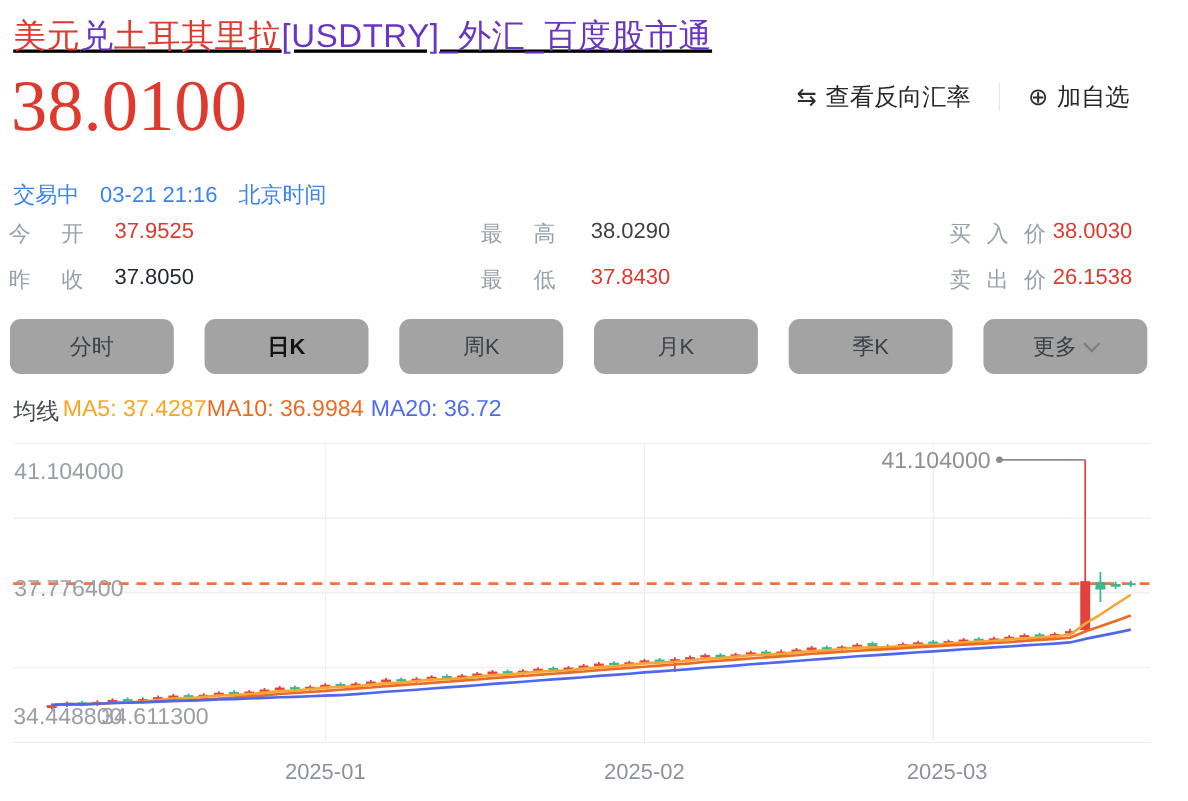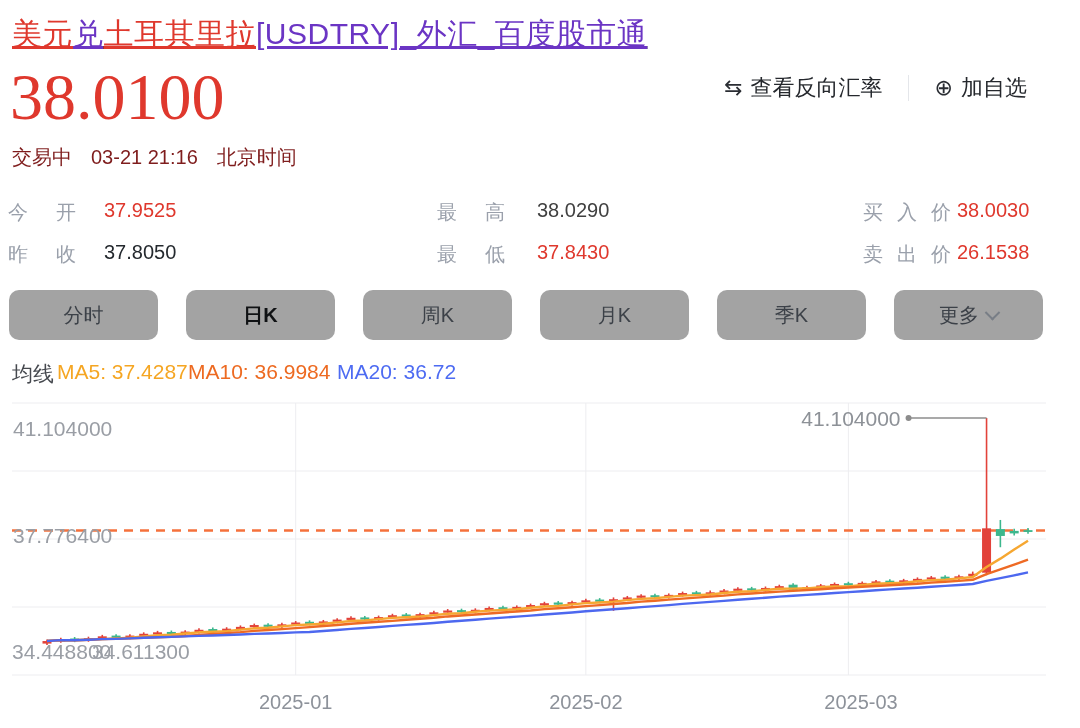--- a/index.html
+++ b/index.html
@@ -2,35 +2,35 @@
 <html><head>
 <meta charset="utf-8">
 <style>
   html,body{margin:0;padding:0;background:#fff;}
   .page{position:relative;width:1080px;height:728px;background:#fff;overflow:hidden;
         font-family:"Liberation Sans","DejaVu Sans",sans-serif;}
   .abs{position:absolute;}
   
   .title{left:12px;top:17px;font-size:30px;line-height:34px;letter-spacing:.5px;
          text-decoration:underline;cursor:pointer;white-space:nowrap;z-index:3;}
-  .title span{text-decoration:underline;}
+  .title span{}
   
   .price{left:10px;top:64px;font-family:"Liberation Serif","DejaVu Serif",serif;
          font-size:66px;line-height:1;color:#df382d;z-index:3;}
   .change{left:233px;top:106px;font-family:"Liberation Serif","DejaVu Serif",serif;
           font-size:29px;line-height:1;color:#df382d;white-space:nowrap;z-index:3;}
   .change span{margin-right:10px;}
   
   .actions{left:724px;top:74px;height:28px;display:flex;align-items:center;
            font-size:22px;color:#25282d;z-index:3;white-space:nowrap;}
   .action{display:flex;align-items:center;cursor:pointer;}
   .action .ic{font-size:22px;margin-right:8px;color:#2a2d33;}
   .vdiv{width:1px;height:26px;background:#e4e6ea;margin:0 25px 0 26px;}
   
-  .status{left:12px;top:144px;font-size:20px;color:#7f1d1d;z-index:3;}
+  .status{left:12px;top:164px;font-size:20px;color:#3b82f6;z-index:3;}
   .status span{margin-right:19px;}
   
   .stat-label{font-size:20px;color:#9aa0ab;display:inline-flex;justify-content:space-between;}
   .stat-value{font-size:20px;}
   
   .tab{top:290px;width:149px;height:50px;background:#a3a3a3;border-radius:10px;
        display:flex;align-items:center;justify-content:center;font-size:20px;
        color:#3c4148;cursor:pointer;z-index:3;}
   .tab.active{font-weight:bold;color:#101214;}
   .chev{width:9px;height:9px;border-right:2px solid #787e86;border-bottom:2px solid #787e86;

